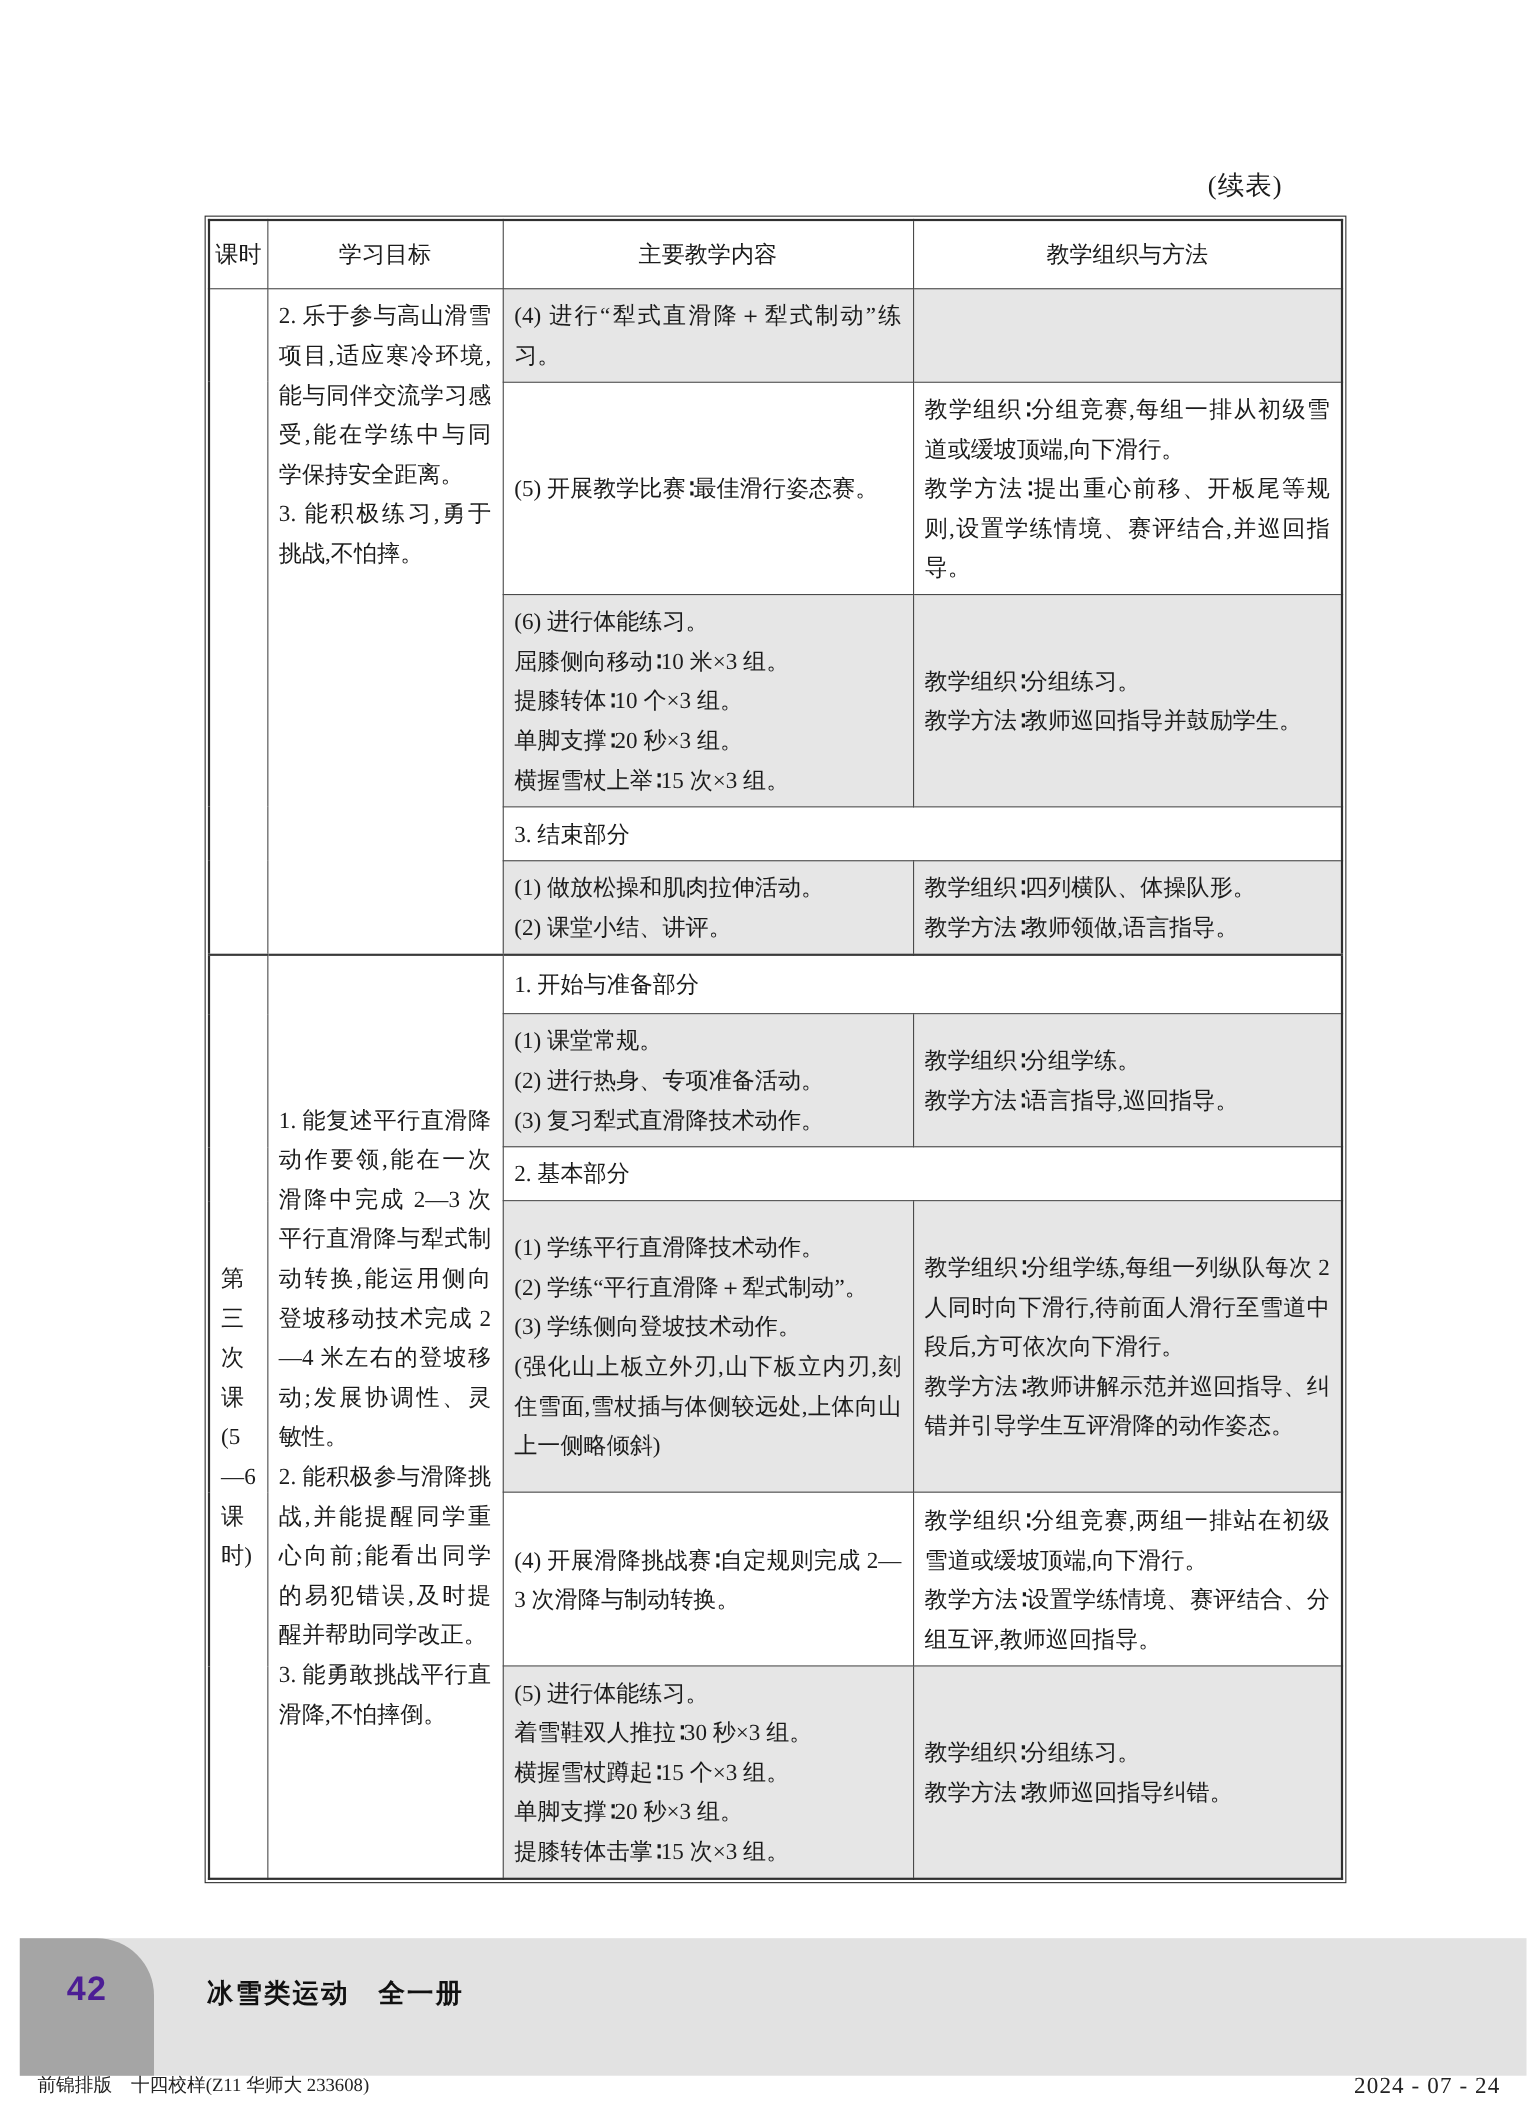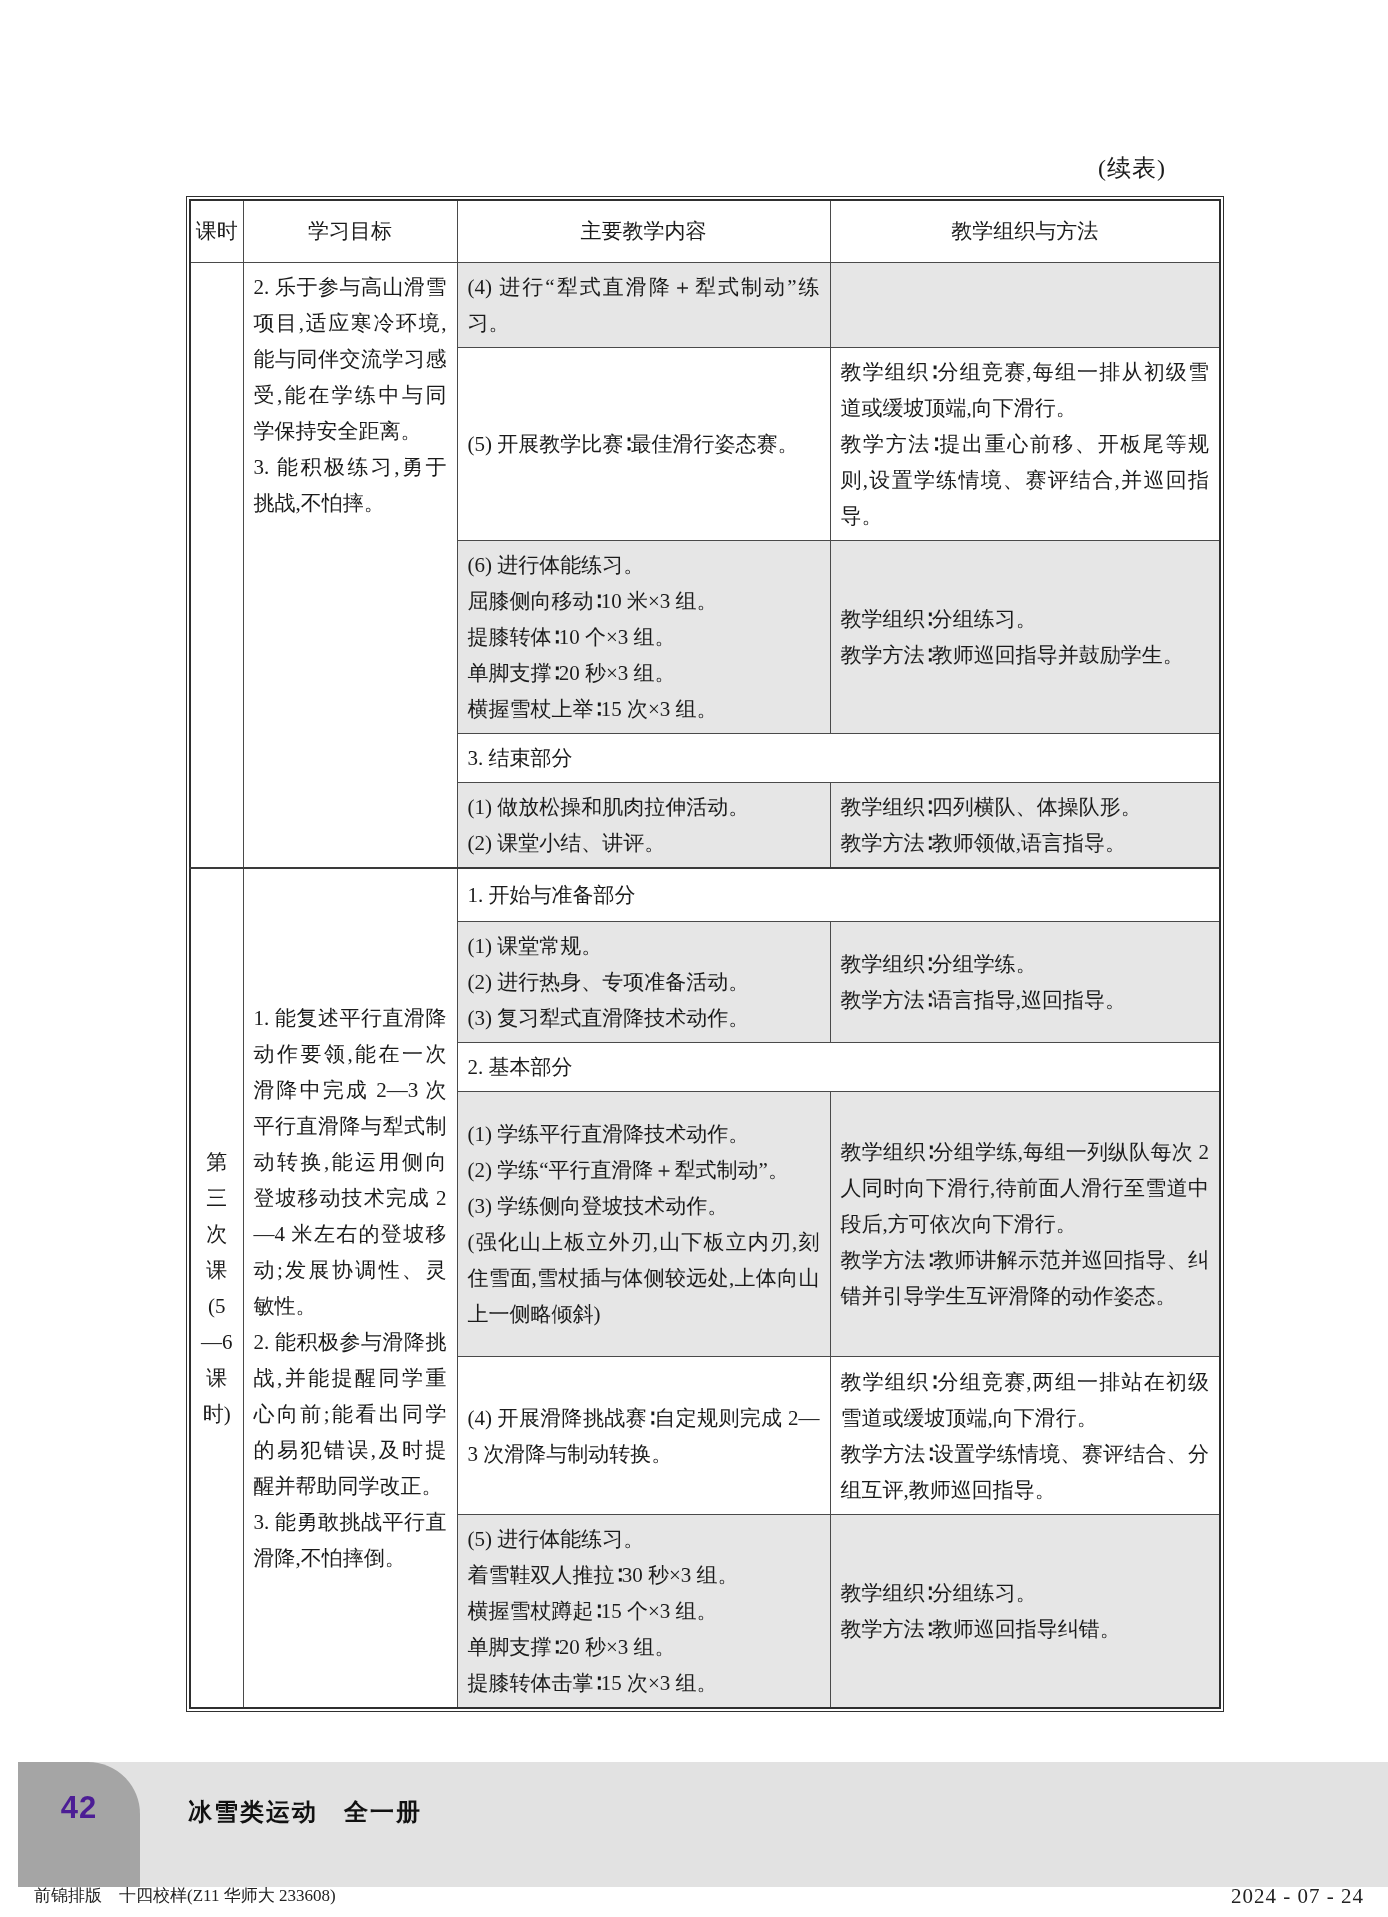--- a/index.html
+++ b/index.html
@@ -29,21 +29,21 @@
     font-size:21px;line-height:36px;
     vertical-align:middle;
     word-break:break-all;
     padding:6px 10px;
   }
   tr.head td{
     text-align:center;height:50px;line-height:26px;
     padding:4px;
   }
   td.lesson{
-    text-align:center;padding:4px 2px;line-height:40px;margin-top:32px;
+    padding:4px 2px;line-height:40px;margin-top:32px;
   }
   td.obj{
     text-align:justify;padding:12px 9px 12px 11px;
   }
   td.obj.top{vertical-align:top;}
   td.cellc,td.cellm{
     white-space:pre-line;
     text-align:justify;
     vertical-align:middle;
     padding:6px 12px;

